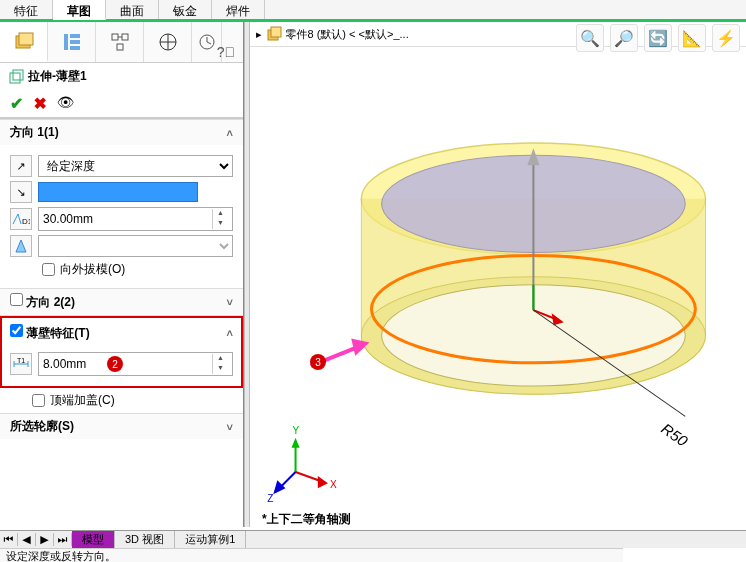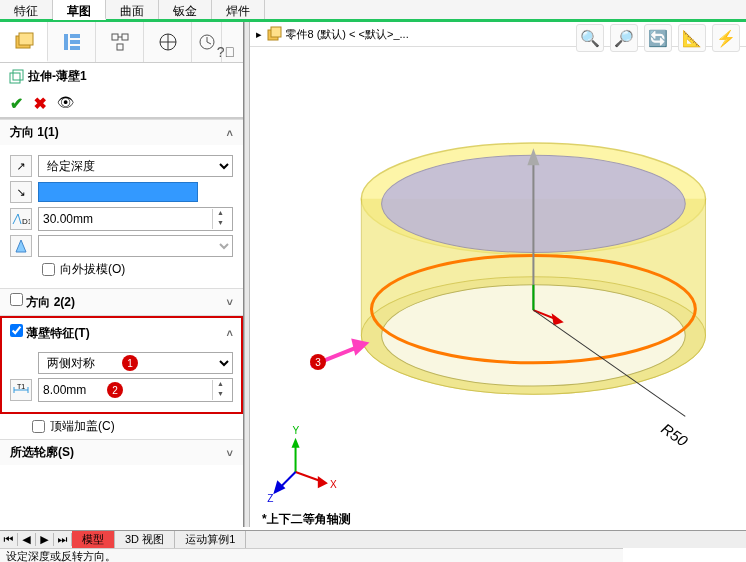--- a/index.html
+++ b/index.html
@@ -48,21 +48,21 @@
 .viewport { flex: 1; position: relative; background: #fff; }
 .crumb-row { display: flex; align-items: center; gap: 4px; padding: 4px 6px; border-bottom: 1px solid #ddd; font-size: 11px; }
 .vp-toolbar { position: absolute; right: 6px; top: 2px; display: flex; gap: 6px; }
 .vp-tool { width: 28px; height: 28px; border: 1px solid #e0e0e0; border-radius: 3px; display: flex; align-items: center; justify-content: center; font-size: 16px; cursor: pointer; background: #fafafa; }
 
 .svg-view { position: absolute; left: 0; top: 30px; right: 0; bottom: 0; }
 
 .bot-tabs { position: absolute; left: 0; bottom: 14px; height: 18px; display: flex; align-items: center; border-top: 1px solid #999; background: #eee; width: 746px; font-size: 11px; }
 .nav-btn { width: 18px; text-align: center; border-right: 1px solid #bbb; cursor: pointer; }
 .bot-tab { padding: 1px 10px; border-right: 1px solid #bbb; cursor: pointer; }
-.bot-tab.active { background: #ef4444; }
+.bot-tab.active { background: #a21caf; }
 
 .status { position: absolute; left: 0; bottom: 0; height: 14px; padding: 0 6px; font-size: 11px; background: #f8f8f8; border-top: 1px solid #ccc; width: 623px; }
 
 .caption { position: absolute; left: 262px; bottom: 34px; font-weight: bold; }
 </style>
 </head>
 <body>
 
 <div class="top-tabs">
   <div class="top-tab">特征</div>
@@ -178,26 +178,20 @@
         <span><input type="checkbox" style=""> <span>方向 2(2)</span></span>
         <span class="chev">˅</span>
       </div>
     </div>
 
     <div class="section">
       <div class="highlighted-box">
         <div class="section-header" style="background:none;padding:0 0 6px 0;">
           <span><input type="checkbox" checked="" style=""> <span>薄壁特征(T)</span></span>
           <span class="chev">˄</span>
-        </div>
-        <div class="row" style="margin-left:28px;">
-          <select class="dropdown">
-            <option>两侧对称</option>
-          </select>
-          <span class="badge" style="position:absolute;margin-left:84px;">1</span>
         </div>
         <div class="row">
           <div class="icon-sq">
             <svg width="18" height="14">
                 <path d="M2 7 L16 7" stroke="#39d"></path>
                 <path d="M2 4 L2 10 M16 4 L16 10" stroke="#39d"></path>
                 <text x="5" y="6" font-size="7">T1</text>
               </svg>
           </div>
           <div class="input-num">

